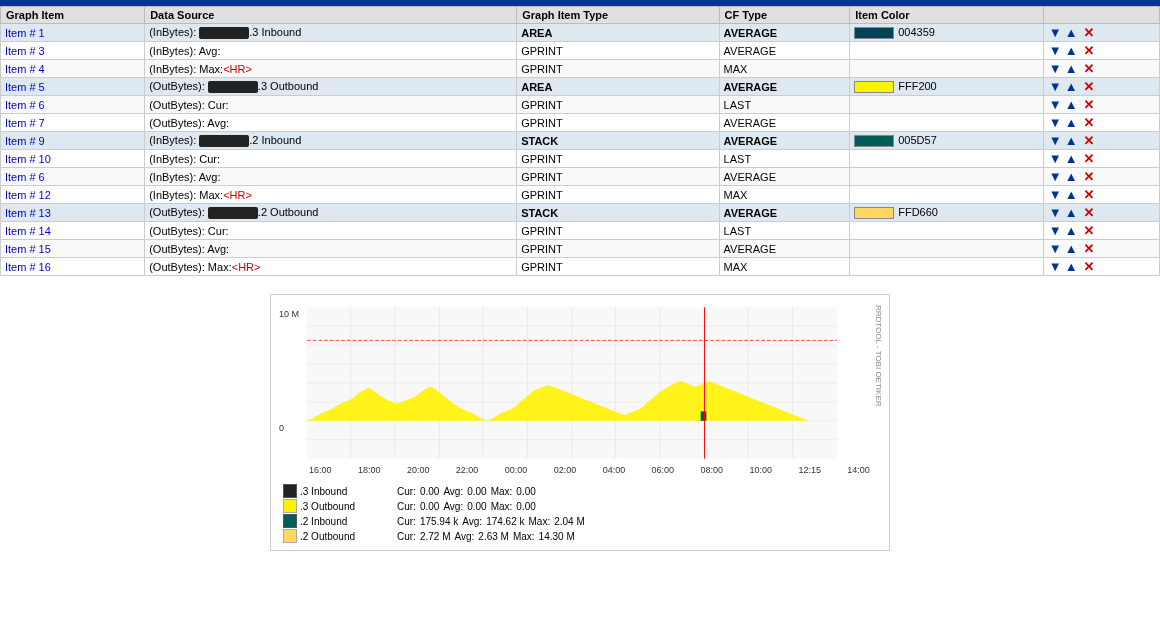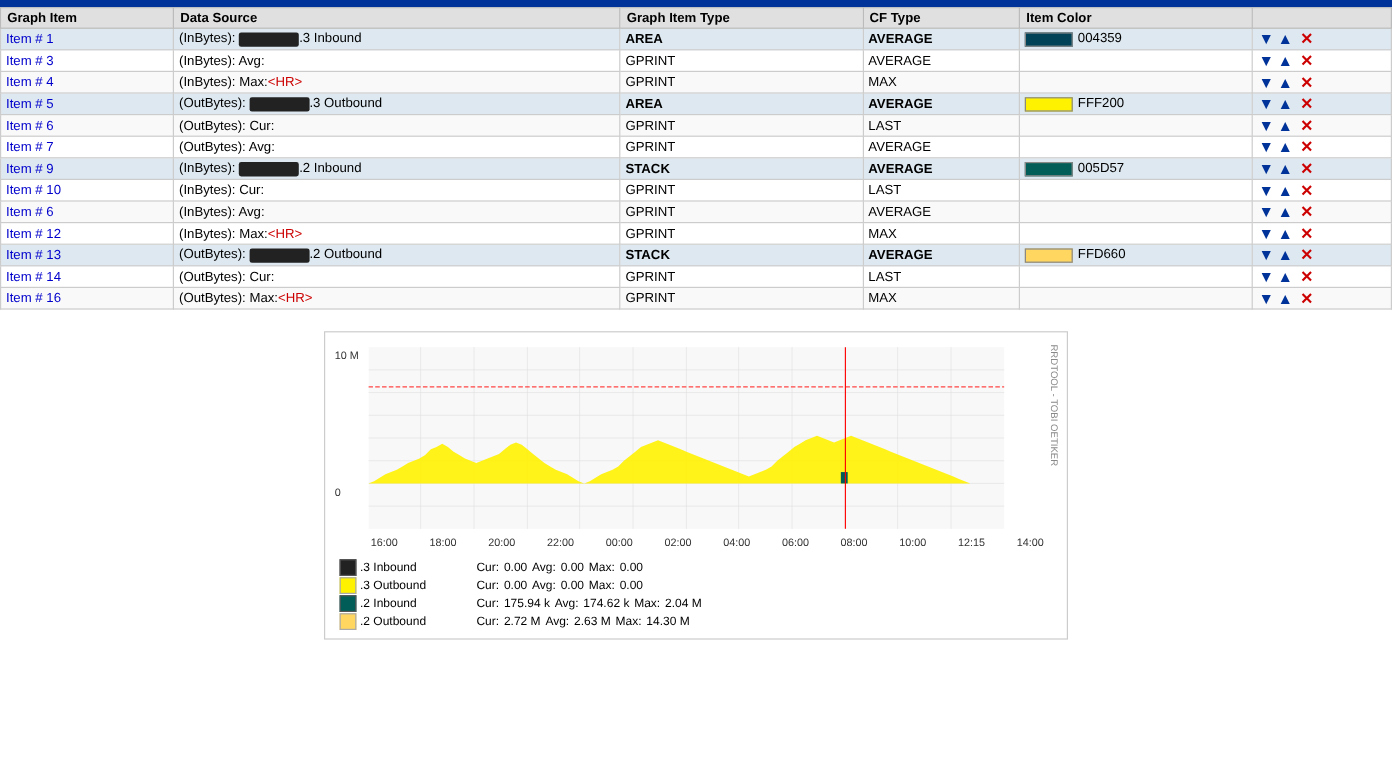--- a/index.html
+++ b/index.html
@@ -326,20 +326,34 @@
             <span class="arrow-btn">▲</span>
             <span class="delete-btn">✕</span>
           </div>
         </td>
       </tr>
       <tr>
         <td><a class="item-link" href="#">Item # 14</a></td>
         <td>(OutBytes): Cur:</td>
         <td>GPRINT</td>
         <td>LAST</td>
+        <td></td>
+        <td>
+          <div class="actions-cell">
+            <span class="arrow-btn">▼</span>
+            <span class="arrow-btn">▲</span>
+            <span class="delete-btn">✕</span>
+          </div>
+        </td>
+      </tr>
+      <tr>
+        <td><a class="item-link" href="#">Item # 15</a></td>
+        <td>(OutBytes): Avg:</td>
+        <td>GPRINT</td>
+        <td>AVERAGE</td>
         <td></td>
         <td>
           <div class="actions-cell">
             <span class="arrow-btn">▼</span>
             <span class="arrow-btn">▲</span>
             <span class="delete-btn">✕</span>
           </div>
         </td>
       </tr>
       <tr>

